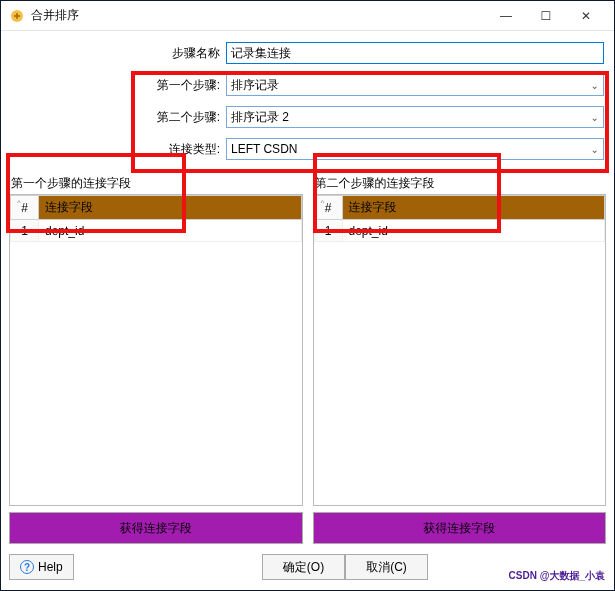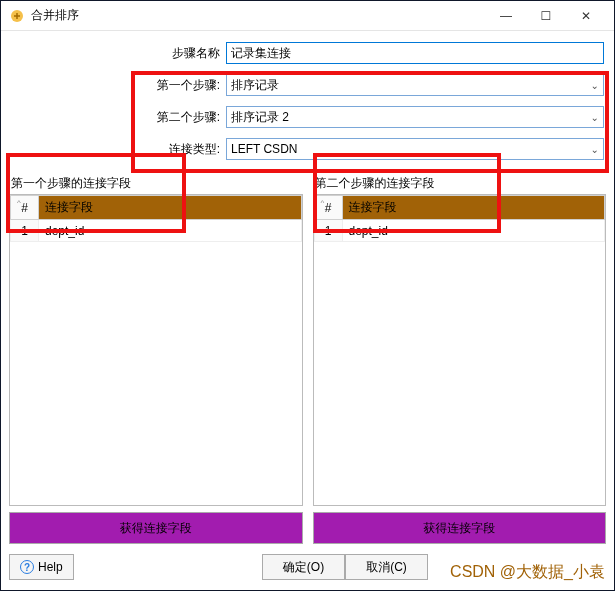--- a/index.html
+++ b/index.html
@@ -24,21 +24,21 @@
     .grid th { background: #a16207; border: 1px solid #d0d0d0; font-weight: normal; padding: 3px 6px; text-align: left; font-size: 12px; height: 22px; position: relative; }
     .grid th .sort-arrow { position: absolute; top: 2px; left: 6px; font-size: 8px; color: #888; }
     .grid td { border: 1px solid #eee; padding: 3px 6px; font-size: 12px; height: 22px; }
     .grid .num-col { width: 28px; background: #fafafa; text-align: center; }
     .col-btn { height: 32px; border: 1px solid #aaa; background: #a21caf; margin-top: 6px; font-size: 12px; }
     .bottom-bar { display: flex; align-items: center; gap: 10px; padding: 10px 8px; }
     .help-btn { height: 26px; padding: 0 10px; border: 1px solid #aaa; background: #f5f5f5; display: flex; align-items: center; gap: 4px; font-size: 12px; }
     .help-icon { width: 14px; height: 14px; border: 1px solid #2a7de1; border-radius: 50%; color: #2a7de1; display: inline-flex; align-items: center; justify-content: center; font-size: 10px; font-weight: bold; }
     .bottom-center { flex: 1; display: flex; justify-content: center; gap: 0; }
     .bottom-center button { height: 26px; padding: 0 20px; border: 1px solid #aaa; background: #f5f5f5; font-size: 12px; }
-    .watermark { position: absolute; right: 10px; bottom: 8px; color: #a16207; font-size: 16px; pointer-events: none; }
+    .watermark { position: absolute; right: 10px; bottom: 8px; color: #4c1d95; font-size: 10px; pointer-events: none; font-weight: bold; }
     .red-box-left { position: absolute; border: 4px solid #e11; left: 5px; top: -18px; width: 180px; height: 80px; pointer-events: none; z-index: 10; }
     .red-box-right { position: absolute; border: 4px solid #e11; left: 312px; top: -18px; width: 188px; height: 80px; pointer-events: none; z-index: 10; }
   </style>
 </head>
 <body>
 
 <div class="window">
   <div class="titlebar">
     <span class="icon">
       <svg viewBox="0 0 16 16" width="16" height="16">

